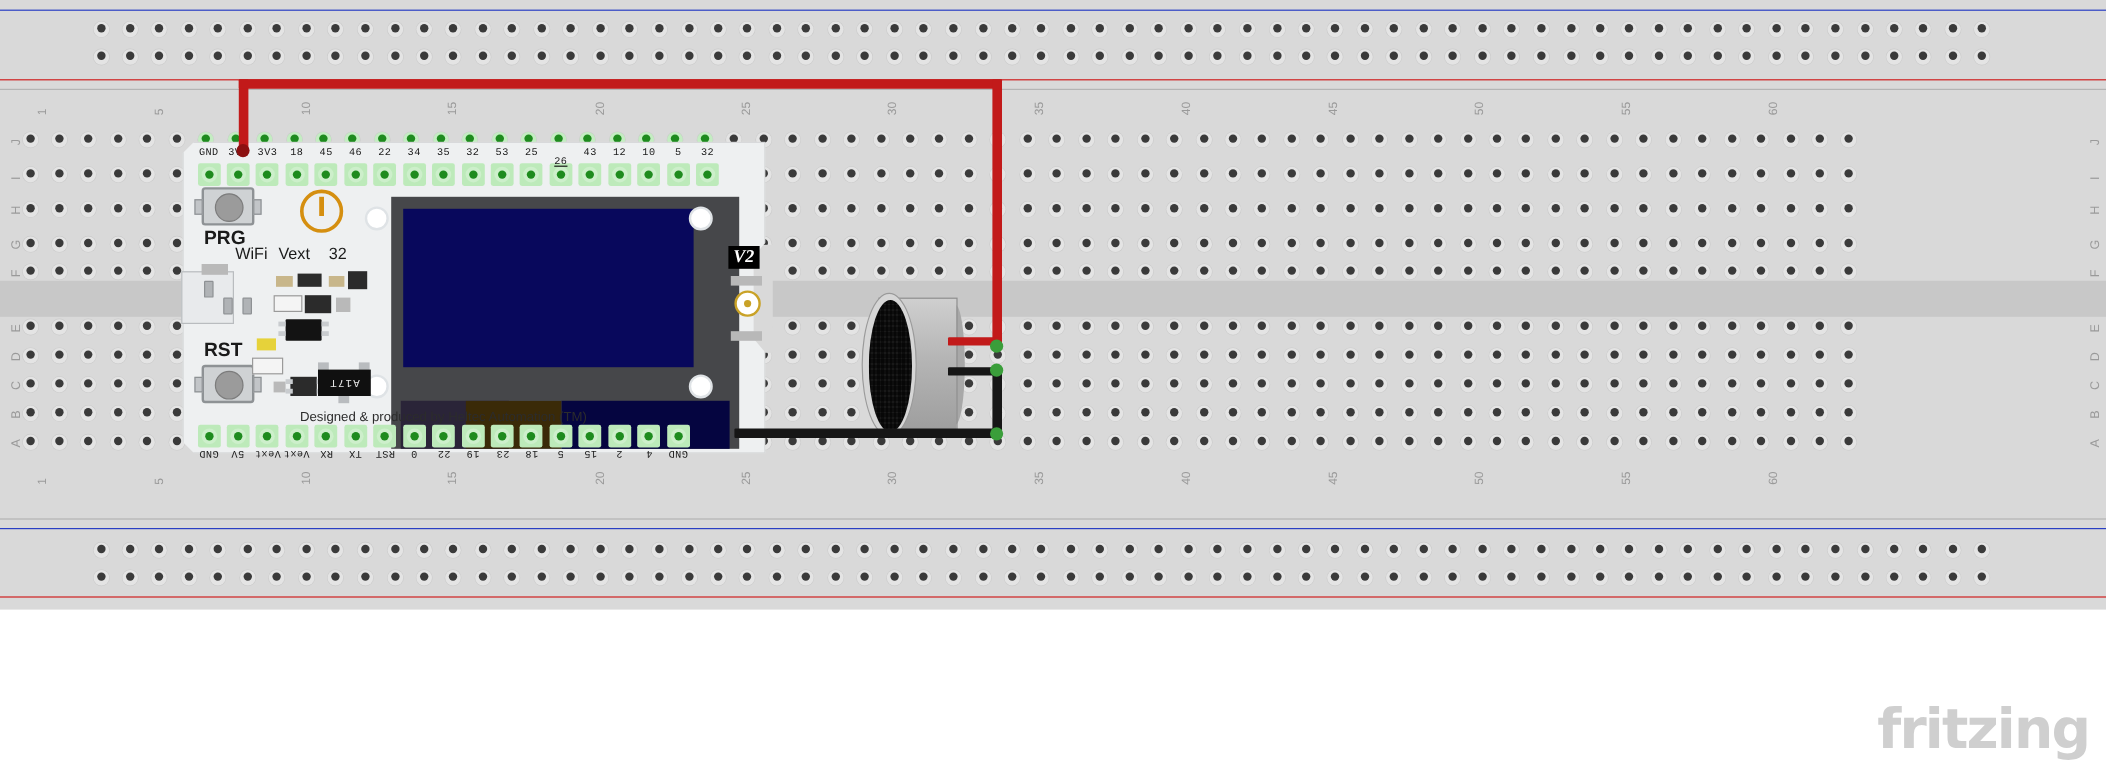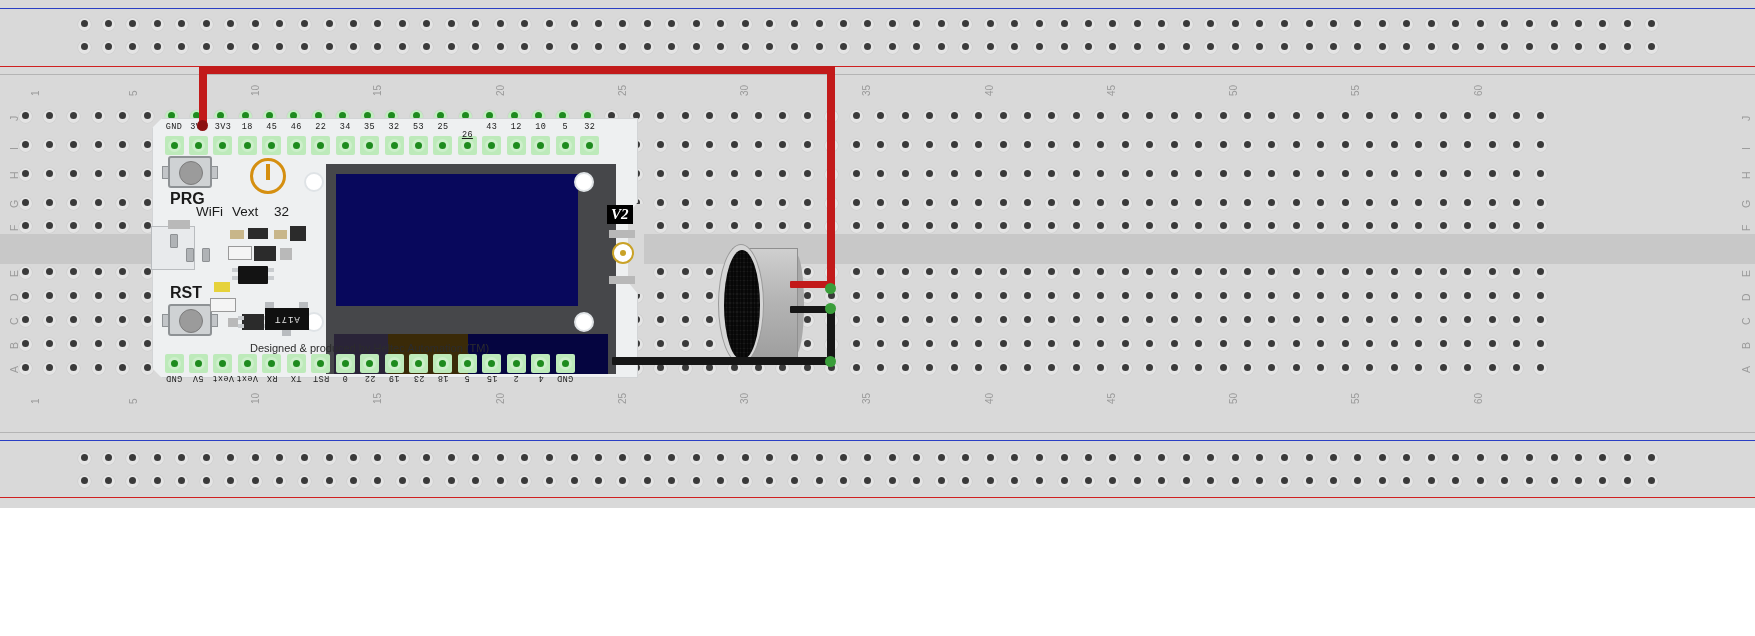--- a/index.html
+++ b/index.html
@@ -1584,14 +1584,15 @@
           <div class="pin-hole"></div>
         </div>
         <div class="pin-label flip" style="left: 373.75px; top: 255px;">4</div>
         <div class="pin-pad" style="left: 403.7px; top: 236px;">
           <div class="pin-hole"></div>
         </div>
         <div class="pin-label flip" style="left: 398.2px; top: 255px;">GND</div>
       </div>
   </div>
 
+  <div id="fritzing-logo">fritzing</div>
 
 </div>
 
 </body></html>

